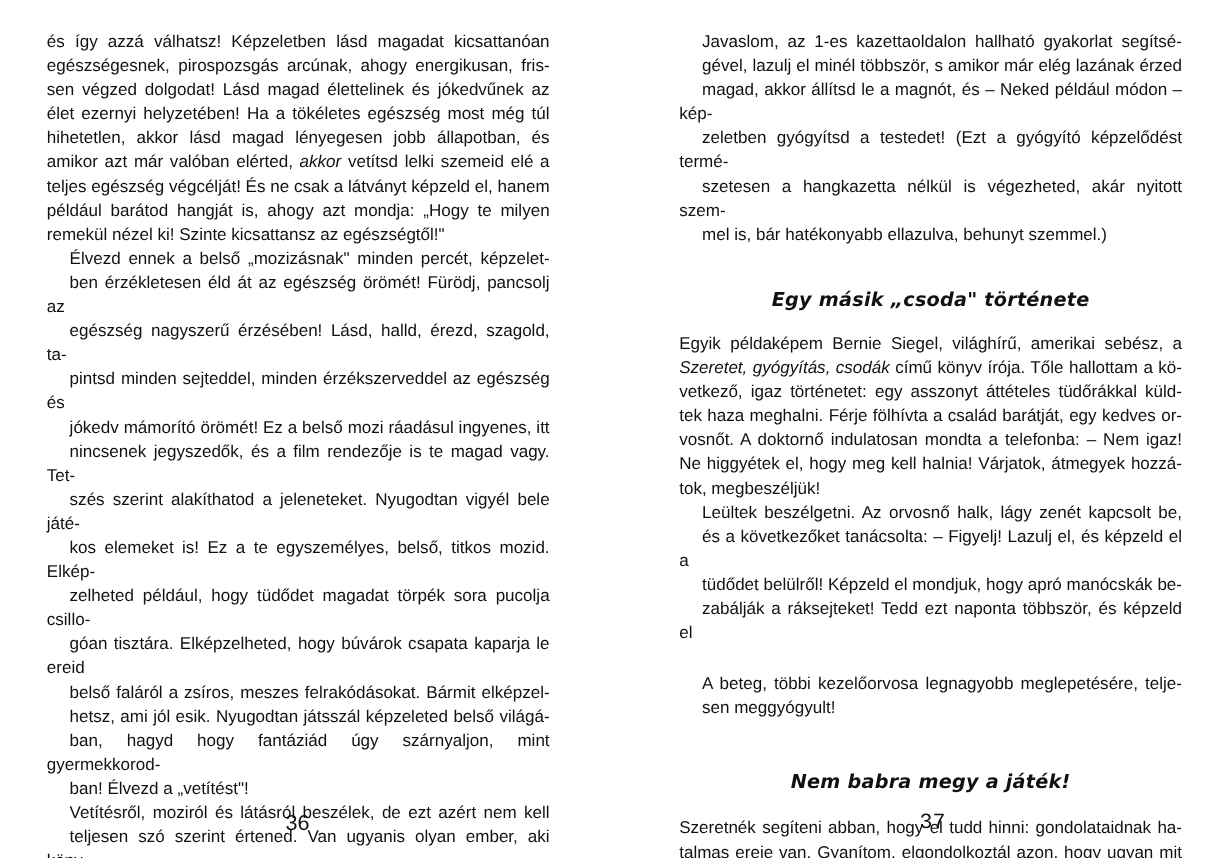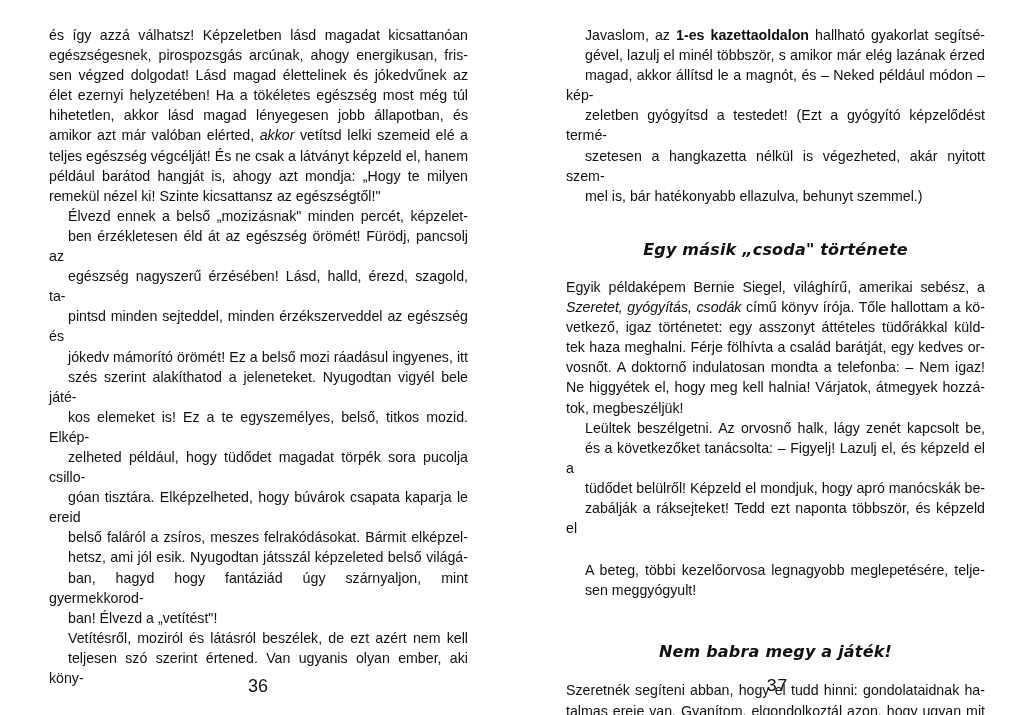--- a/index.html
+++ b/index.html
@@ -3,21 +3,21 @@
 <meta charset="utf-8">
 <style>
   html, body { margin: 0; padding: 0; background: #ffffff; }
   body {
     width: 1024px; height: 715px; overflow: hidden; position: relative;
     font-family: "Liberation Sans", sans-serif; color: #111;
   }
   .page {
     position: absolute; top: 0; height: 715px;
   }
-  .page-left { left: 0; width: 512px; margin-left: 10px; }
+  .page-left { left: 0; width: 512px; }
   .page-right { left: 512px; width: 512px; }
   .col {
     position: absolute; top: 25px;
     font-size: 14.2px; line-height: 20.1px;
     text-align: justify; hyphens: manual;
   }
   .page-left .col { left: 39px; width: 419px; }
   .page-right .col { left: 54px; width: 419px; }
   .col p { margin: 0; }
   .col p.indent { text-indent: 19px; }
@@ -28,21 +28,21 @@
     font-size: 16px; text-align: center; margin: 0; letter-spacing: 0.2px;
   }
   .h1 { margin-top: 34px; margin-bottom: 17px; }
   .h2 { margin-top: 42px; margin-bottom: 18px; }
   .page-num {
     position: absolute; top: 676px; font-size: 18px; width: 40px; text-align: center;
   }
   .page-left .page-num { left: 228px; }
   .page-right .page-num { left: 245px; font-family: Liberation Mono, monospace; }
   em { font-style: italic; }
-  b { font-weight: bold; }
+  b { font-weight: normal; }
 </style>
 </head>
 <body>
 
 <div class="page page-left">
   <div class="col" id="left-col">
       <p class="">
         <span class="line">és így azzá válhatsz! Képzeletben lásd magadat kicsattanóan</span>
         <span class="line">egészségesnek, pirospozsgás arcúnak, ahogy energikusan, fris-</span>
         <span class="line">sen végzed dolgodat! Lásd magad élettelinek és jókedvűnek az</span>
@@ -52,20 +52,21 @@
         <span class="line">teljes egészség végcélját! És ne csak a látványt képzeld el, hanem</span>
         <span class="line">például barátod hangját is, ahogy azt mondja: „Hogy te milyen</span>
         <span class="line last">remekül nézel ki! Szinte kicsattansz az egészségtől!"</span>
       </p>
       <p class="indent">
         <span class="line" style="text-indent: 19px;">Élvezd ennek a belső „mozizásnak" minden percét, képzelet-</span>
         <span class="line">ben érzékletesen éld át az egészség örömét! Fürödj, pancsolj az</span>
         <span class="line">egészség nagyszerű érzésében! Lásd, halld, érezd, szagold, ta-</span>
         <span class="line">pintsd minden sejteddel, minden érzékszerveddel az egészség és</span>
         <span class="line">jókedv mámorító örömét! Ez a belső mozi ráadásul ingyenes, itt</span>
+        <span class="line">nincsenek jegyszedők, és a film rendezője is te magad vagy. Tet-</span>
         <span class="line">szés szerint alakíthatod a jeleneteket. Nyugodtan vigyél bele játé-</span>
         <span class="line">kos elemeket is! Ez a te egyszemélyes, belső, titkos mozid. Elkép-</span>
         <span class="line">zelheted például, hogy tüdődet magadat törpék sora pucolja csillo-</span>
         <span class="line">góan tisztára. Elképzelheted, hogy búvárok csapata kaparja le ereid</span>
         <span class="line">belső faláról a zsíros, meszes felrakódásokat. Bármit elképzel-</span>
         <span class="line">hetsz, ami jól esik. Nyugodtan játsszál képzeleted belső világá-</span>
         <span class="line">ban, hagyd hogy fantáziád úgy szárnyaljon, mint gyermekkorod-</span>
         <span class="line last">ban! Élvezd a „vetítést"!</span>
       </p>
       <p class="indent">

